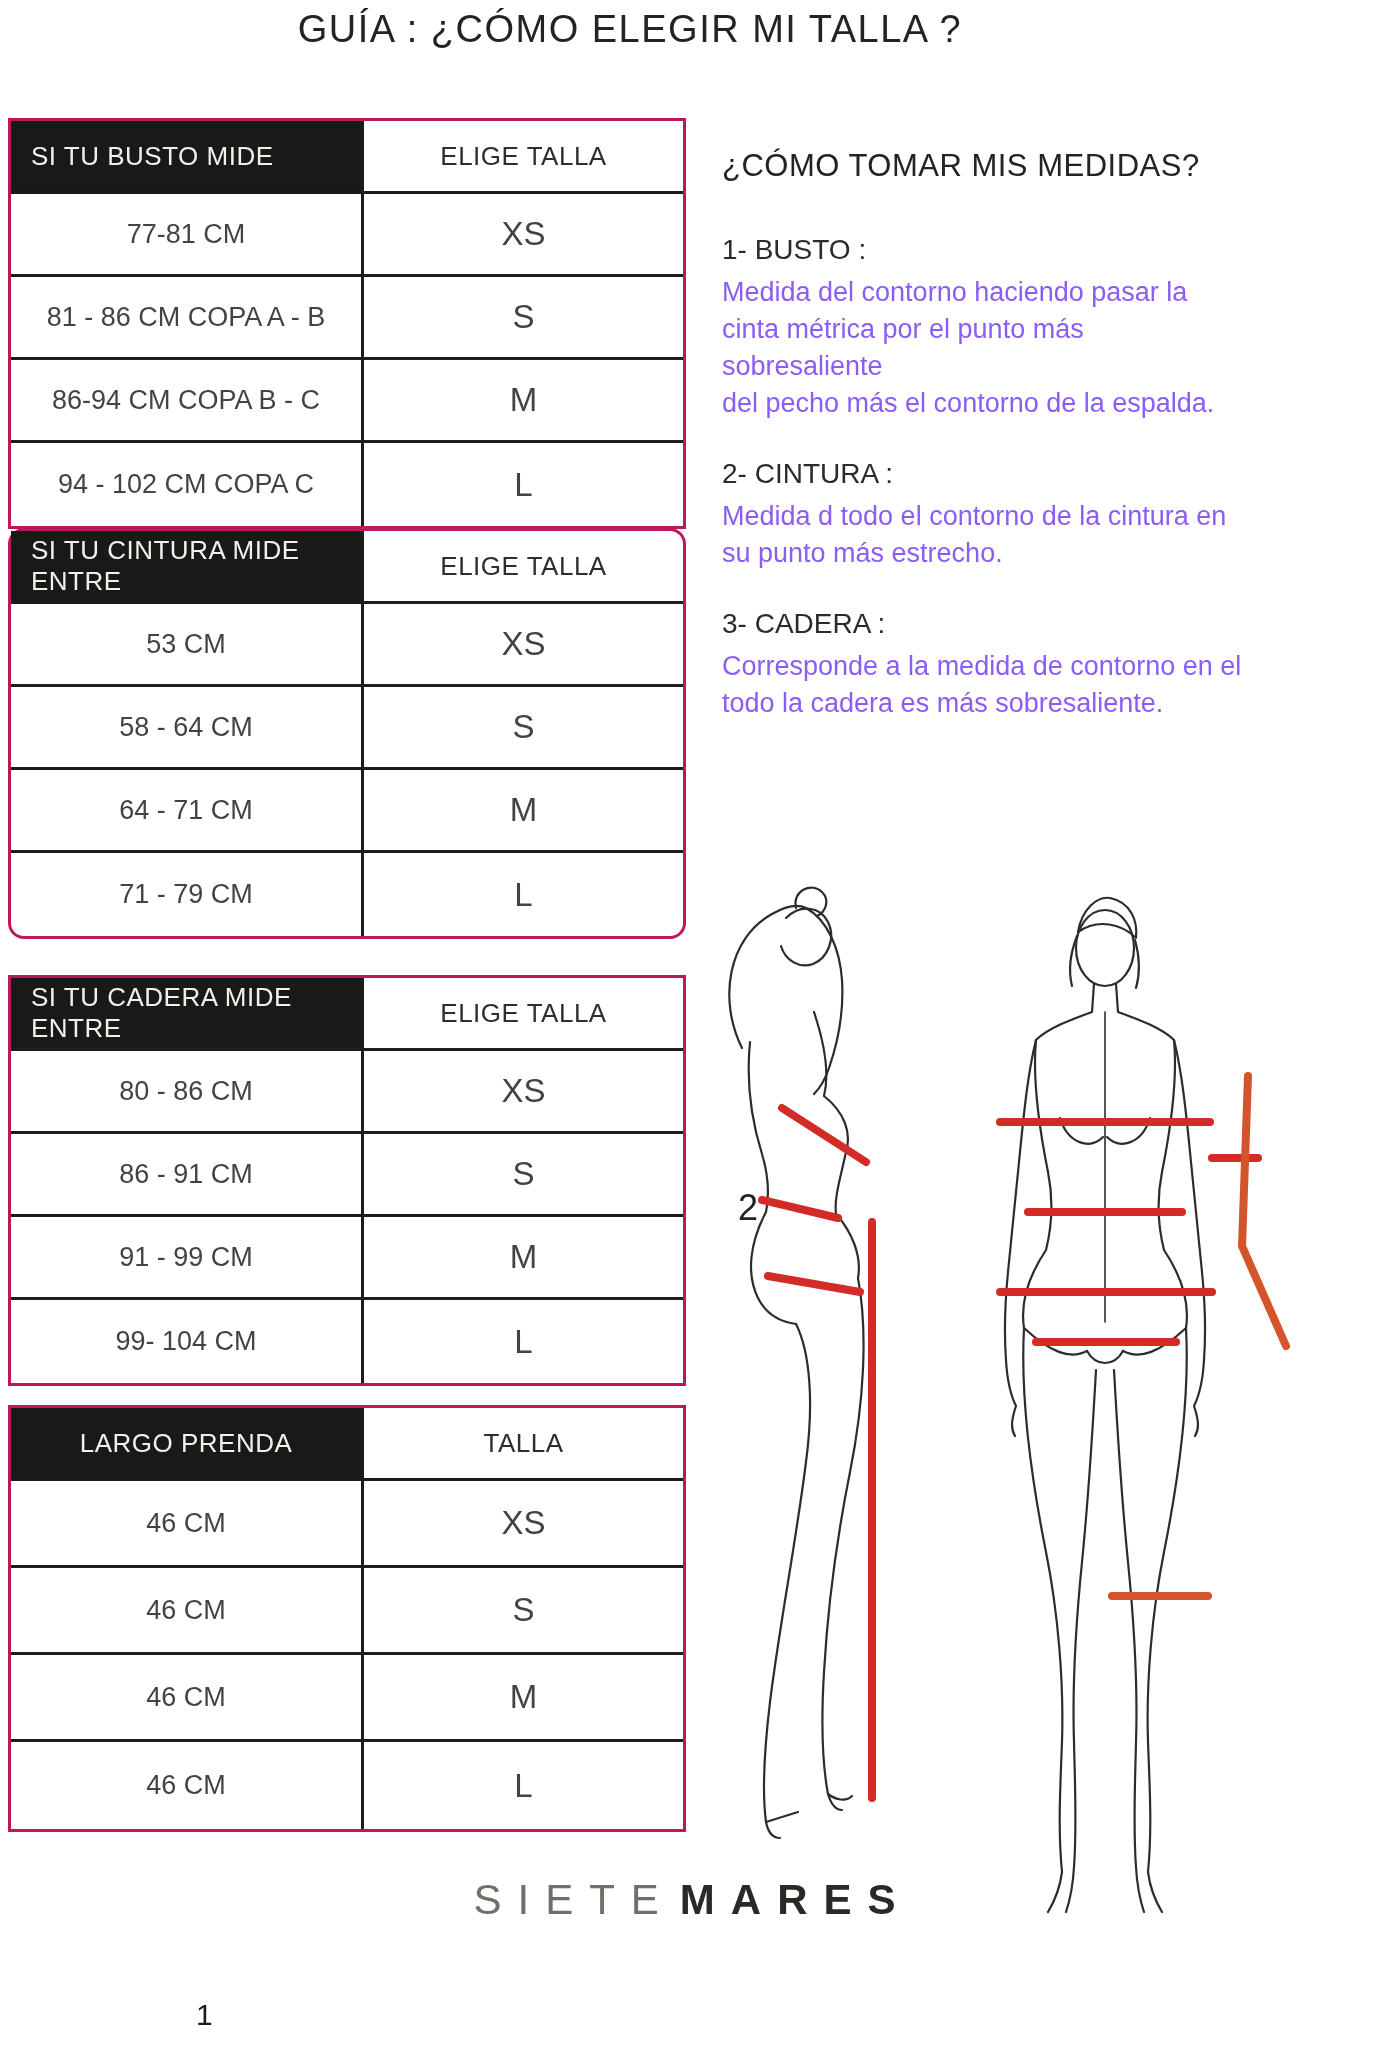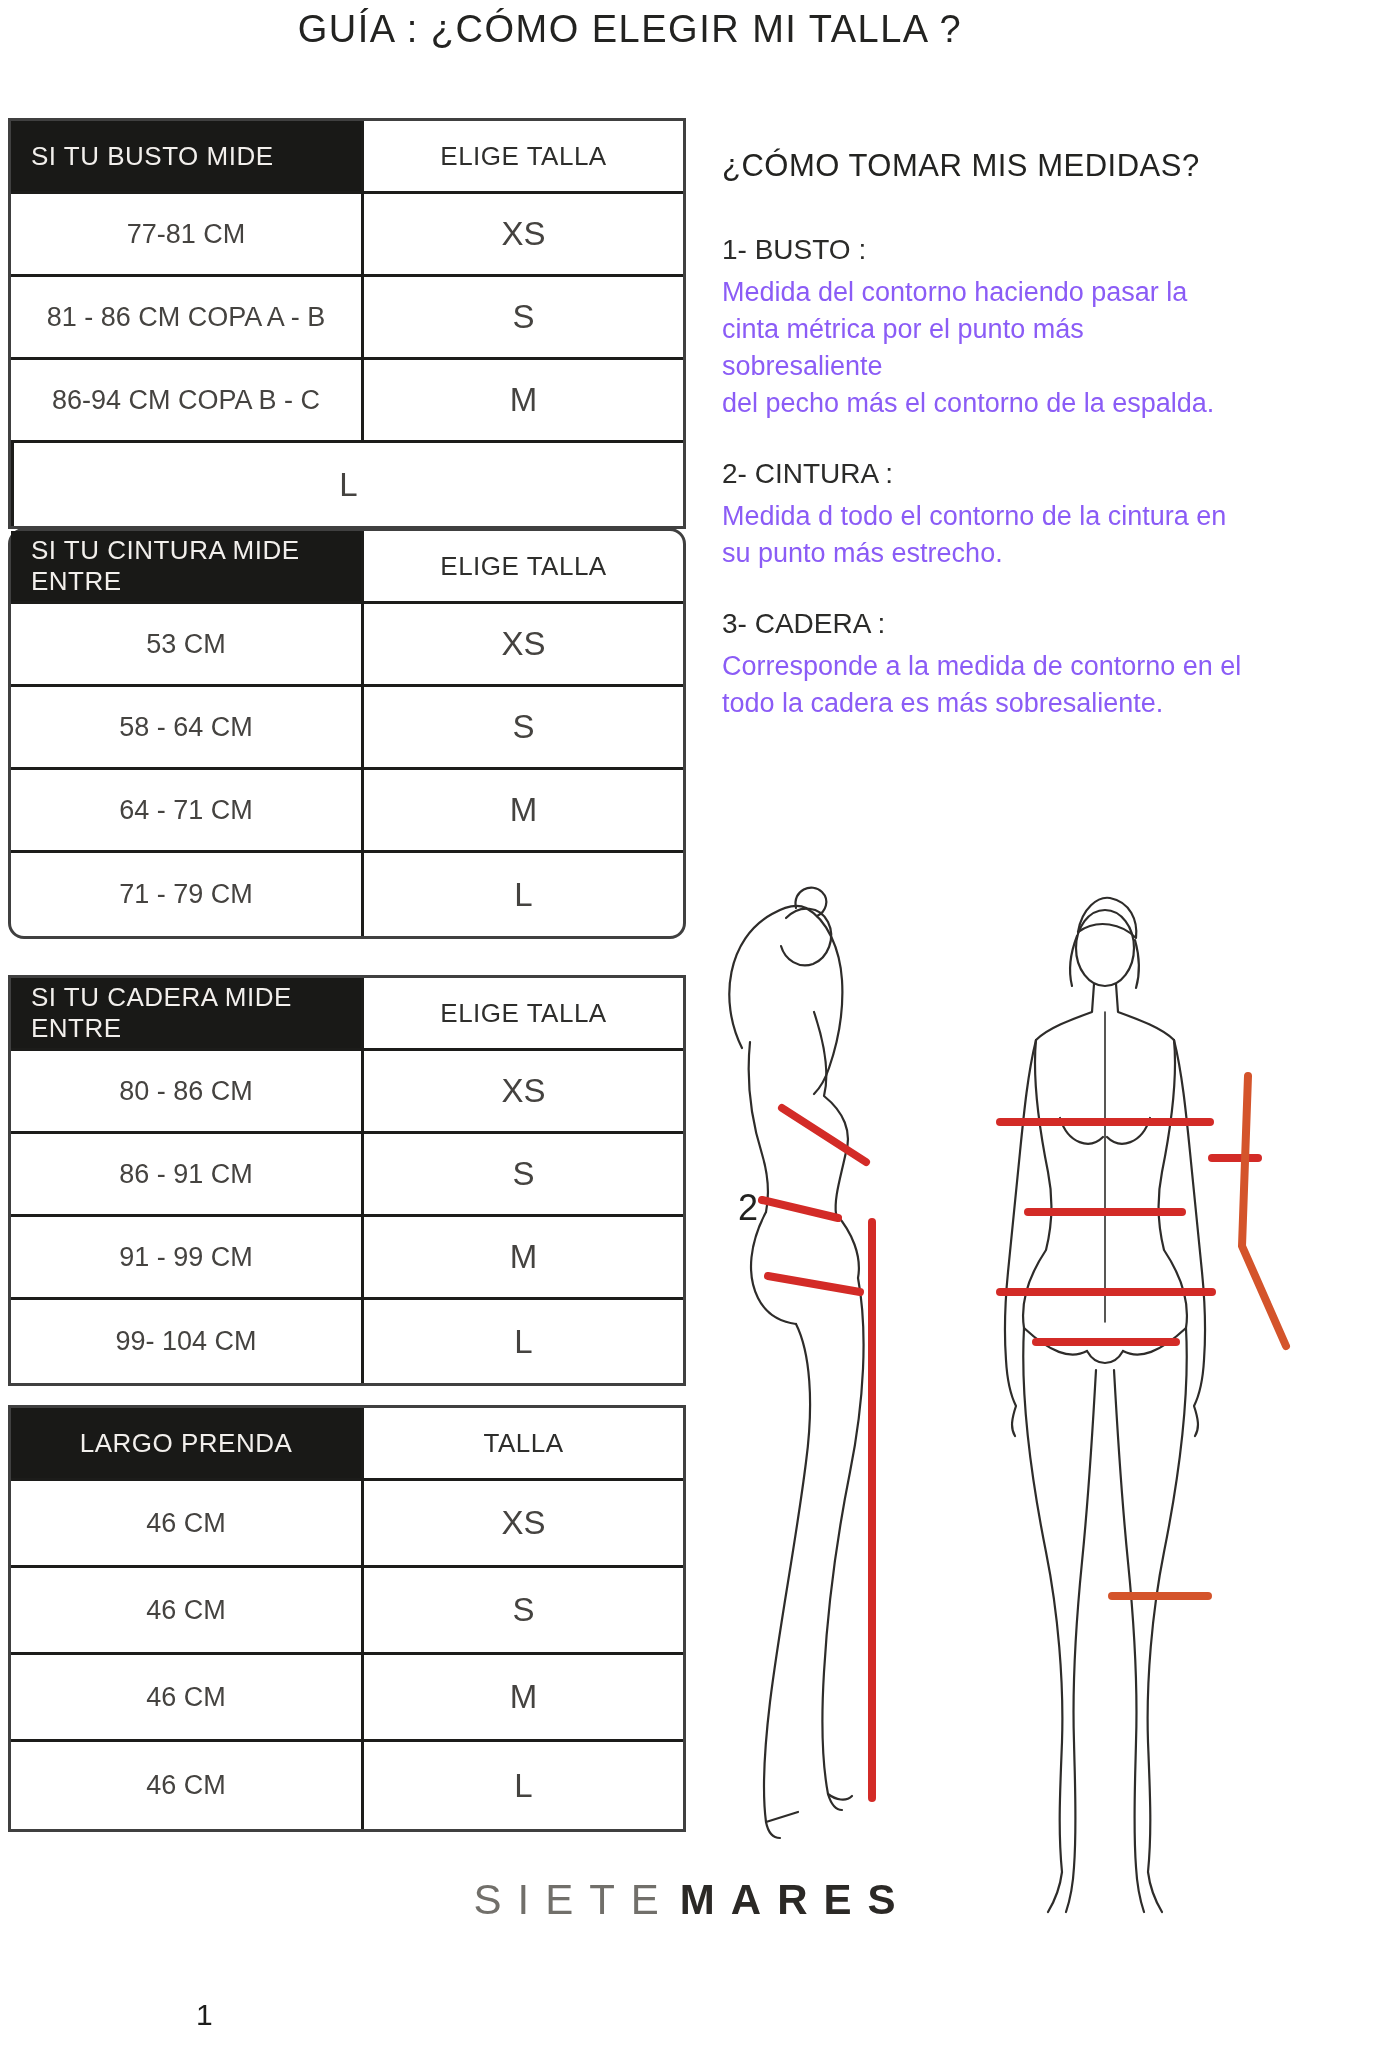--- a/index.html
+++ b/index.html
@@ -4,21 +4,21 @@
 <style>
   html,body{margin:0;padding:0;background:#ffffff;}
   #page{position:relative;width:1385px;height:2048px;background:#ffffff;overflow:hidden;
         font-family:"Liberation Sans",sans-serif;color:#2a2a28;}
 
   
   .page-title{position:absolute;top:8px;left:90px;width:1080px;text-align:center;
               font-size:38px;letter-spacing:1.5px;color:#232321;font-weight:400;}
 
   
-  .stable{position:absolute;left:8px;width:678px;border:3px solid #404040;box-sizing:border-box;background:#fff;}
+  .stable{position:absolute;left:8px;width:678px;border:3px solid #be185d;box-sizing:border-box;background:#fff;}
   .trow{display:flex;box-sizing:border-box;border-bottom:3px solid #1c1c1a;}
   .trow:last-child{border-bottom:none;}
   .cell-l{width:350px;display:flex;align-items:center;box-sizing:border-box;}
   .cell-r{flex:1;display:flex;align-items:center;justify-content:center;
           border-left:3px solid #1c1c1a;box-sizing:border-box;}
   .hrow{height:73px;}
   .drow{height:83px;}
   .t4 .drow{height:87px;}
   .hrow .cell-l{background:#191917;color:#f2efec;font-size:26px;padding-left:20px;letter-spacing:.5px;}
   .hrow.centerhead .cell-l{justify-content:center;padding-left:0;}
@@ -65,20 +65,21 @@
     </div>
     <div class="trow drow">
       <div class="cell-l">81 - 86 CM  COPA A - B</div>
       <div class="cell-r">S</div>
     </div>
     <div class="trow drow">
       <div class="cell-l">86-94 CM COPA  B - C</div>
       <div class="cell-r">M</div>
     </div>
     <div class="trow drow">
+      <div class="cell-l">94 - 102 CM COPA C</div>
       <div class="cell-r">L</div>
     </div>
   </div>
 
   <div class="stable" id="table-cintura">
     <div class="trow hrow">
       <div class="cell-l">SI TU CINTURA MIDE ENTRE</div>
       <div class="cell-r">ELIGE TALLA</div>
     </div>
     <div class="trow drow">

